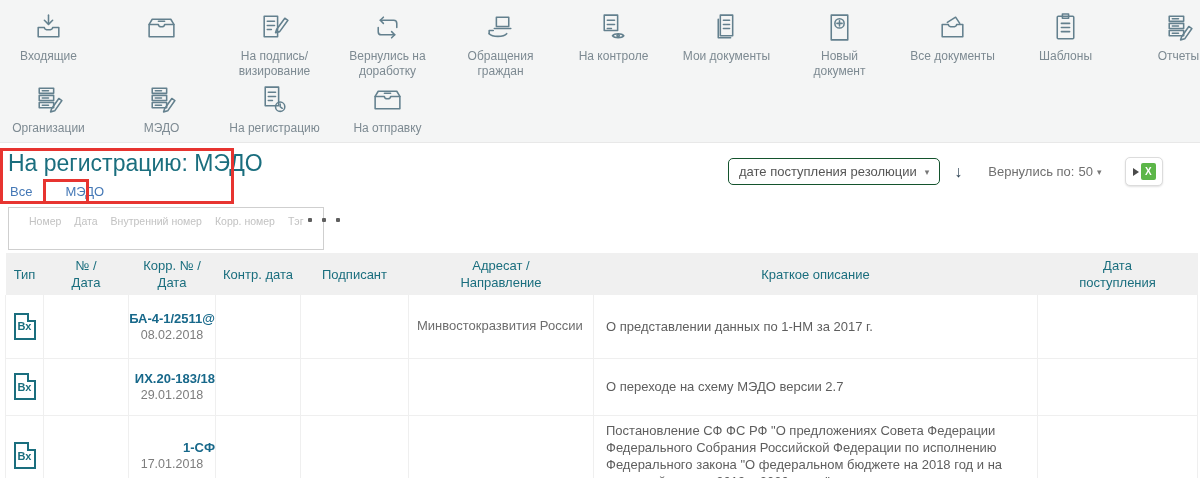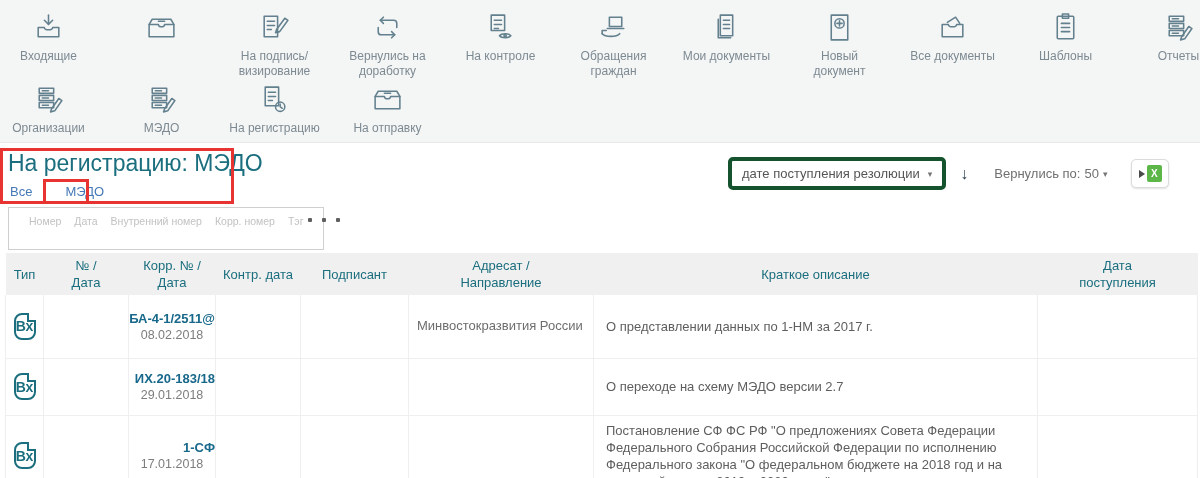--- a/index.html
+++ b/index.html
@@ -28,21 +28,21 @@
 
   
   .anno { position:absolute; border:3px solid #e73430; pointer-events:none; }
   .anno-title { left:0px; top:148px; width:234px; height:56px; }
   .anno-tab { left:43px; top:179px; width:46px; height:25px; }
 
   
   .controls { position:absolute; left:720px; top:157px; display:flex; align-items:center; }
   .ctl-label { font-size:13px; color:#6f6f6f; }
   .sort-dd { margin-left:8px; display:flex; align-items:center; gap:8px;
-             border:4px solid #14532d; border-radius:5px; background:#fff;
+             border:1px solid #14532d; border-radius:5px; background:#fff;
              padding:5px 10px; font-size:13px; color:#555; cursor:pointer; }
   .caret { font-size:9px; color:#777; }
   .sort-arrow { margin-left:14px; font-size:16px; font-weight:700; color:#2f4355; cursor:pointer; }
   .show-wrap { margin-left:26px; display:flex; align-items:center; gap:4px; font-size:13px; color:#6f6f6f; cursor:pointer; }
   .xls-btn { margin-left:24px; width:38px; height:29px; border:1px solid #dcdcdc; border-radius:5px;
              background:#fff; box-shadow:0 1px 2px rgba(0,0,0,.12); display:flex; align-items:center;
              justify-content:center; gap:2px; cursor:pointer; }
   .xls-arrow { width:0; height:0; border-top:4px solid transparent; border-bottom:4px solid transparent;
                border-left:6px solid #4a4a4a; }
   .xls-sq { width:15px; height:17px; background:#5cb648; border-radius:2px; color:#fff;
@@ -63,23 +63,23 @@
                   vertical-align:middle; }
   .tbl tbody tr { height:63px; }
   .tbl tbody tr.r2 { height:57px; }
   .tbl tbody tr.r3 { height:62px; }
   .cell-center { text-align:center; }
   .doc-link { color:#17688a; font-weight:700; cursor:pointer;text-align:right; }
   .doc-date { color:#7d7d7d; margin-top:2px; font-size:12.5px; }
   .cell-addr { color:#6d6d6d; padding:6px 8px; line-height:18px; }
   .cell-desc { color:#5e5e5e; padding:6px 12px; line-height:17px; }
 
-  .doc-ic { margin:0 auto; width:22px; height:27px; border:2px solid #1a6e7e; border-radius:8px;
+  .doc-ic { margin:0 auto; width:22px; height:27px; border:2px solid #1a6e7e; border-radius:0;
             position:relative; display:flex; align-items:center; justify-content:center;
-            font-size:14px; font-weight:700; color:#1a6e7e; background:#fff; }
+            font-size:11px; font-weight:700; color:#1a6e7e; background:#fff; }
   .doc-ic::after { content:""; position:absolute; top:-2px; right:-2px; width:7px; height:7px;
                    background:#fff; border-left:2px solid #1a6e7e; border-bottom:2px solid #1a6e7e; }
 </style>
 </head>
 <body>
 
 <svg width="0" height="0" style="position:absolute">
   <defs>
     <symbol id="i-inbox" viewBox="0 0 32 32">
       <path d="M16 4v8"></path>
@@ -178,32 +178,32 @@
         <span class="tb-ic">
             <svg>
               <use href="#i-refresh"></use>
             </svg>
           </span>
         <span class="tb-label">Вернулись на доработку</span>
       </div>
       <div class="tb-item">
         <span class="tb-ic">
             <svg>
+              <use href="#i-laptop"></use>
+            </svg>
+          </span>
+        <span class="tb-label">Обращения граждан</span>
+      </div>
+      <div class="tb-item">
+        <span class="tb-ic">
+            <svg>
               <use href="#i-doceye"></use>
             </svg>
           </span>
         <span class="tb-label">На контроле</span>
-      </div>
-      <div class="tb-item">
-        <span class="tb-ic">
-            <svg>
-              <use href="#i-laptop"></use>
-            </svg>
-          </span>
-        <span class="tb-label">Обращения граждан</span>
       </div>
       <div class="tb-item">
         <span class="tb-ic">
             <svg>
               <use href="#i-docs"></use>
             </svg>
           </span>
         <span class="tb-label">Мои документы</span>
       </div>
       <div class="tb-item">

